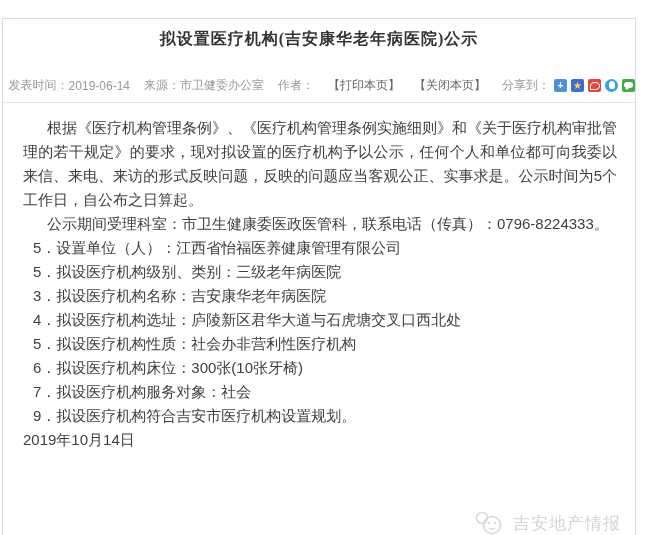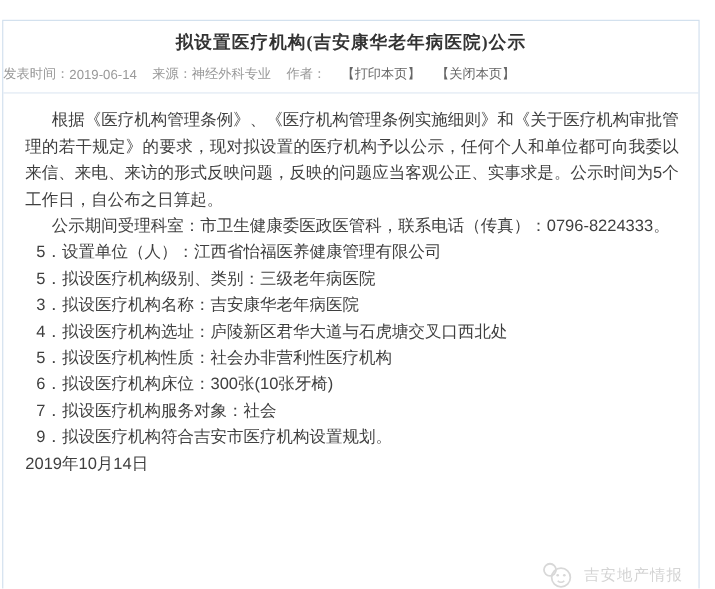--- a/index.html
+++ b/index.html
@@ -11,22 +11,22 @@
     position:absolute;left:2px;top:18px;width:634px;height:527px;
     border:1px solid #cfdeed;background:#fff;box-sizing:border-box;
   }
   
   .title{
     margin:0;padding-top:10px;text-align:center;
     font-family:"Liberation Serif","DejaVu Serif",serif;
     font-size:16px;font-weight:bold;color:#333333;letter-spacing:1px;
   }
   .meta-bar{
-    display:flex;justify-content:flex-start;align-items:center;
-    margin-top:9px;font-size:12px;color:#999999;white-space:nowrap;
+    display:flex;justify-content:flex-end;align-items:center;
+    margin-top:27px;font-size:12px;color:#999999;white-space:nowrap;
   }
   .meta-bar .gap{margin-left:14px;}
   .meta-link{color:#666666;cursor:pointer;}
   .share-group{display:flex;align-items:center;margin-left:16px;}
   .share-icons{display:flex;align-items:center;gap:4px;margin-left:4px;}
   .si{
     width:13px;height:13px;border-radius:2px;display:inline-flex;
     align-items:center;justify-content:center;font-size:10px;line-height:13px;
     color:#fff;cursor:pointer;position:relative;overflow:hidden;
   }
@@ -59,38 +59,52 @@
     text-align:justify;
   }
   .article-body p{margin:0;}
   .indent2{text-indent:1.6em;}
   .item{text-indent:10px;}
   .signature{margin-left:155px;text-align:left;}
   .sign-date{margin-left:288px;text-align:left;}
   
   .watermark{
     position:absolute;right:14px;bottom:8px;display:flex;align-items:center;
-    gap:5px;color:#d4d4d4;font-size:14px;letter-spacing:1px;user-select:none;
+    gap:5px;color:#d4d4d4;font-size:17px;letter-spacing:1px;user-select:none;
   }
 </style>
 </head>
 <body>
 
 <div class="page">
 
   <h1 class="title">拟设置医疗机构(吉安康华老年病医院)公示</h1>
 
   <div class="meta-bar">
     <span>发表时间：</span>
       <span>2019-06-14</span>
     <span class="gap">来源：</span>
-      <span>神经外科专业</span>
+      <span>市卫健委办公室</span>
     <span class="gap">作者：</span>
     <span class="gap meta-link">【打印本页】</span>
     <span class="gap meta-link">【关闭本页】</span>
+    <span class="share-group">
+      <span>分享到：</span>
+      <span class="share-icons">
+        <span class="si si-more">
+            <span class="glyph">+</span>
+          </span>
+        <span class="si si-qzone">
+            <span class="glyph">★</span>
+          </span>
+        <span class="si si-weibo"></span>
+        <span class="si si-qq"></span>
+        <span class="si si-wechat"></span>
+      </span>
+    </span>
   </div>
 
   <hr class="separator">
 
   <div class="article-body">
     <p class="indent2">根据《医疗机构管理条例》、《医疗机构管理条例实施细则》和《关于医疗机构审批管理的若干规定》的要求，现对拟设置的医疗机构予以公示，任何个人和单位都可向我委以来信、来电、来访的形式反映问题，反映的问题应当客观公正、实事求是。公示时间为5个工作日，自公布之日算起。</p>
     <p class="indent2">公示期间受理科室：市卫生健康委医政医管科，联系电话（传真）：0796-8224333。</p>
     <p class="item">5．设置单位（人）：江西省怡福医养健康管理有限公司</p>
     <p class="item">5．拟设医疗机构级别、类别：三级老年病医院</p>
     <p class="item">3．拟设医疗机构名称：吉安康华老年病医院</p>

